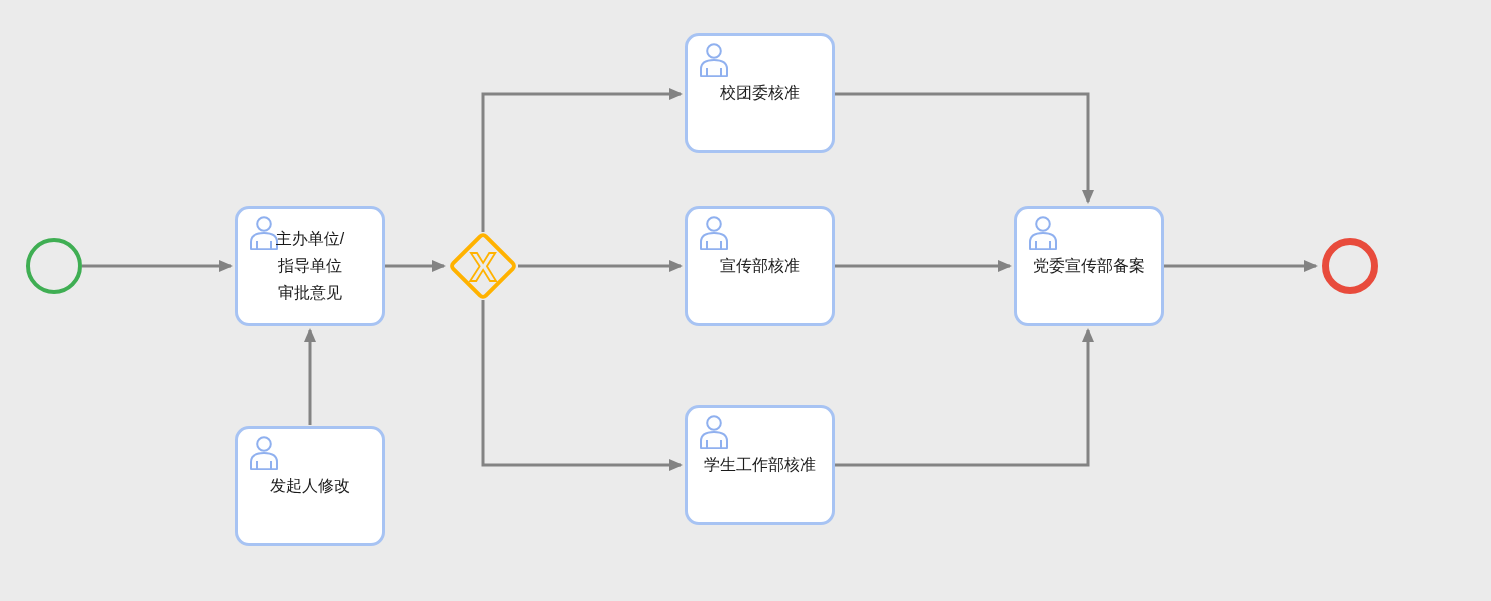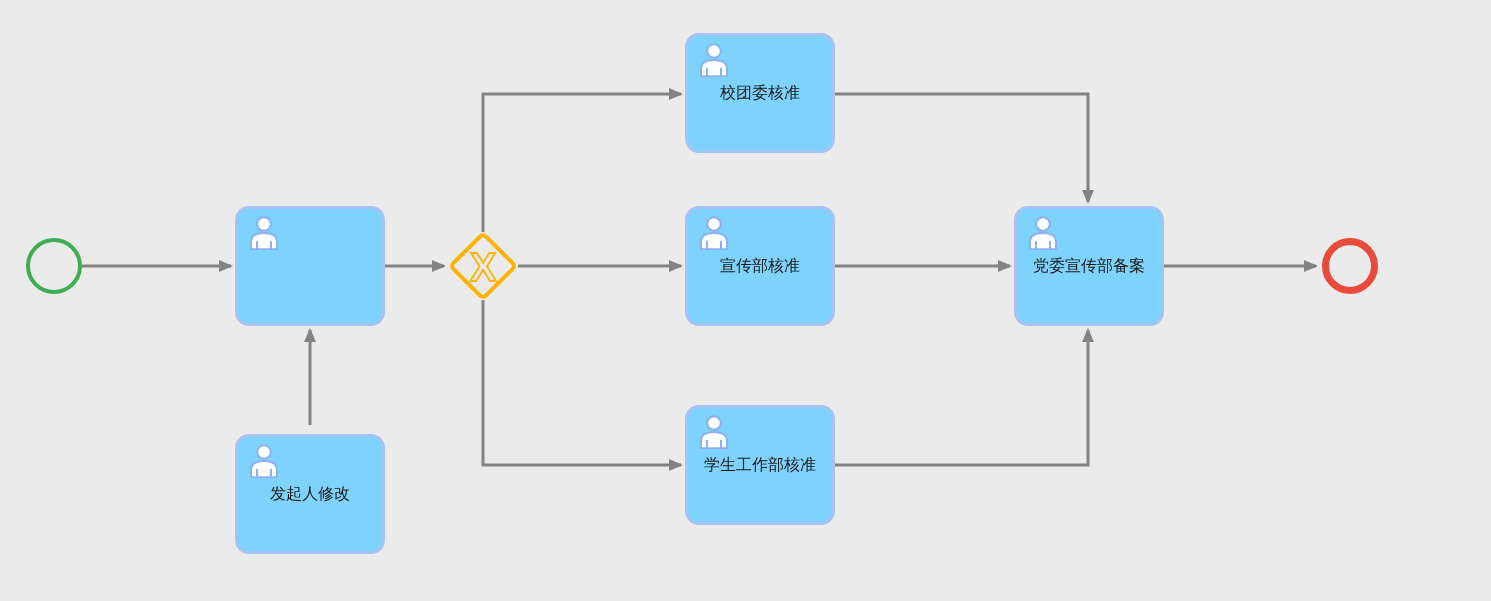--- a/index.html
+++ b/index.html
@@ -23,42 +23,42 @@
     fill: none;
     stroke: #838383;
     stroke-width: 3px;
   }
   
   .task {
     position: absolute;
     width: 150px;
     height: 120px;
     box-sizing: border-box;
-    background: #7dd3fc;
+    background: #ffffff;
     border: 3px solid #a7c3f3;
     border-radius: 14px;
   }
   .task .label {
     position: absolute;
     left: 4px; right: 4px;
     top: 50%;
     transform: translateY(-50%);
     text-align: center;
     font-size: 16px;
     color: #1a1a1a;
     line-height: 1.68;
   }
   .task .label span { display: block; }
   .user-icon {
     position: absolute;
     top: 7px;
     left: 11px;
   }
   .task-sponsor    { left: 235px;  top: 206px; }
-  .task-initiator  { left: 235px;  top: 426px; margin-top: 8px; }
+  .task-initiator  { left: 235px;  top: 426px; }
   .task-youth      { left: 685px;  top: 33px;  }
   .task-publicity  { left: 685px;  top: 206px; padding-left: 32px; }
   .task-student    { left: 685px;  top: 405px; }
   .task-party      { left: 1014px; top: 206px; }
   
   .event {
     position: absolute;
     box-sizing: border-box;
     border-radius: 50%;
     background: transparent;
@@ -115,20 +115,25 @@
 
   <div class="event event-start"></div>
 
   <div class="task task-sponsor">
     <svg class="user-icon" width="30" height="34" viewBox="0 0 30 34">
       <path d="M2 32.5 V26 Q2 17 15 17 Q28 17 28 26 V32.5 Q28 33.3 27 33.3 H3 Q2 33.3 2 32.5 Z" fill="#fdfeff" stroke="#8fb0ef" stroke-width="2"></path>
       <circle cx="15" cy="8" r="6.8" fill="#fdfeff" stroke="#8fb0ef" stroke-width="2"></circle>
       <line x1="8" y1="25" x2="8" y2="33" stroke="#8fb0ef" stroke-width="2"></line>
       <line x1="22" y1="25" x2="22" y2="33" stroke="#8fb0ef" stroke-width="2"></line>
     </svg>
+    <div class="label">
+      <span>主办单位/</span>
+      <span>指导单位</span>
+      <span>审批意见</span>
+    </div>
   </div>
 
   <div class="task task-initiator">
     <svg class="user-icon" width="30" height="34" viewBox="0 0 30 34">
       <path d="M2 32.5 V26 Q2 17 15 17 Q28 17 28 26 V32.5 Q28 33.3 27 33.3 H3 Q2 33.3 2 32.5 Z" fill="#fdfeff" stroke="#8fb0ef" stroke-width="2"></path>
       <circle cx="15" cy="8" r="6.8" fill="#fdfeff" stroke="#8fb0ef" stroke-width="2"></circle>
       <line x1="8" y1="25" x2="8" y2="33" stroke="#8fb0ef" stroke-width="2"></line>
       <line x1="22" y1="25" x2="22" y2="33" stroke="#8fb0ef" stroke-width="2"></line>
     </svg>
     <div class="label">发起人修改</div>

